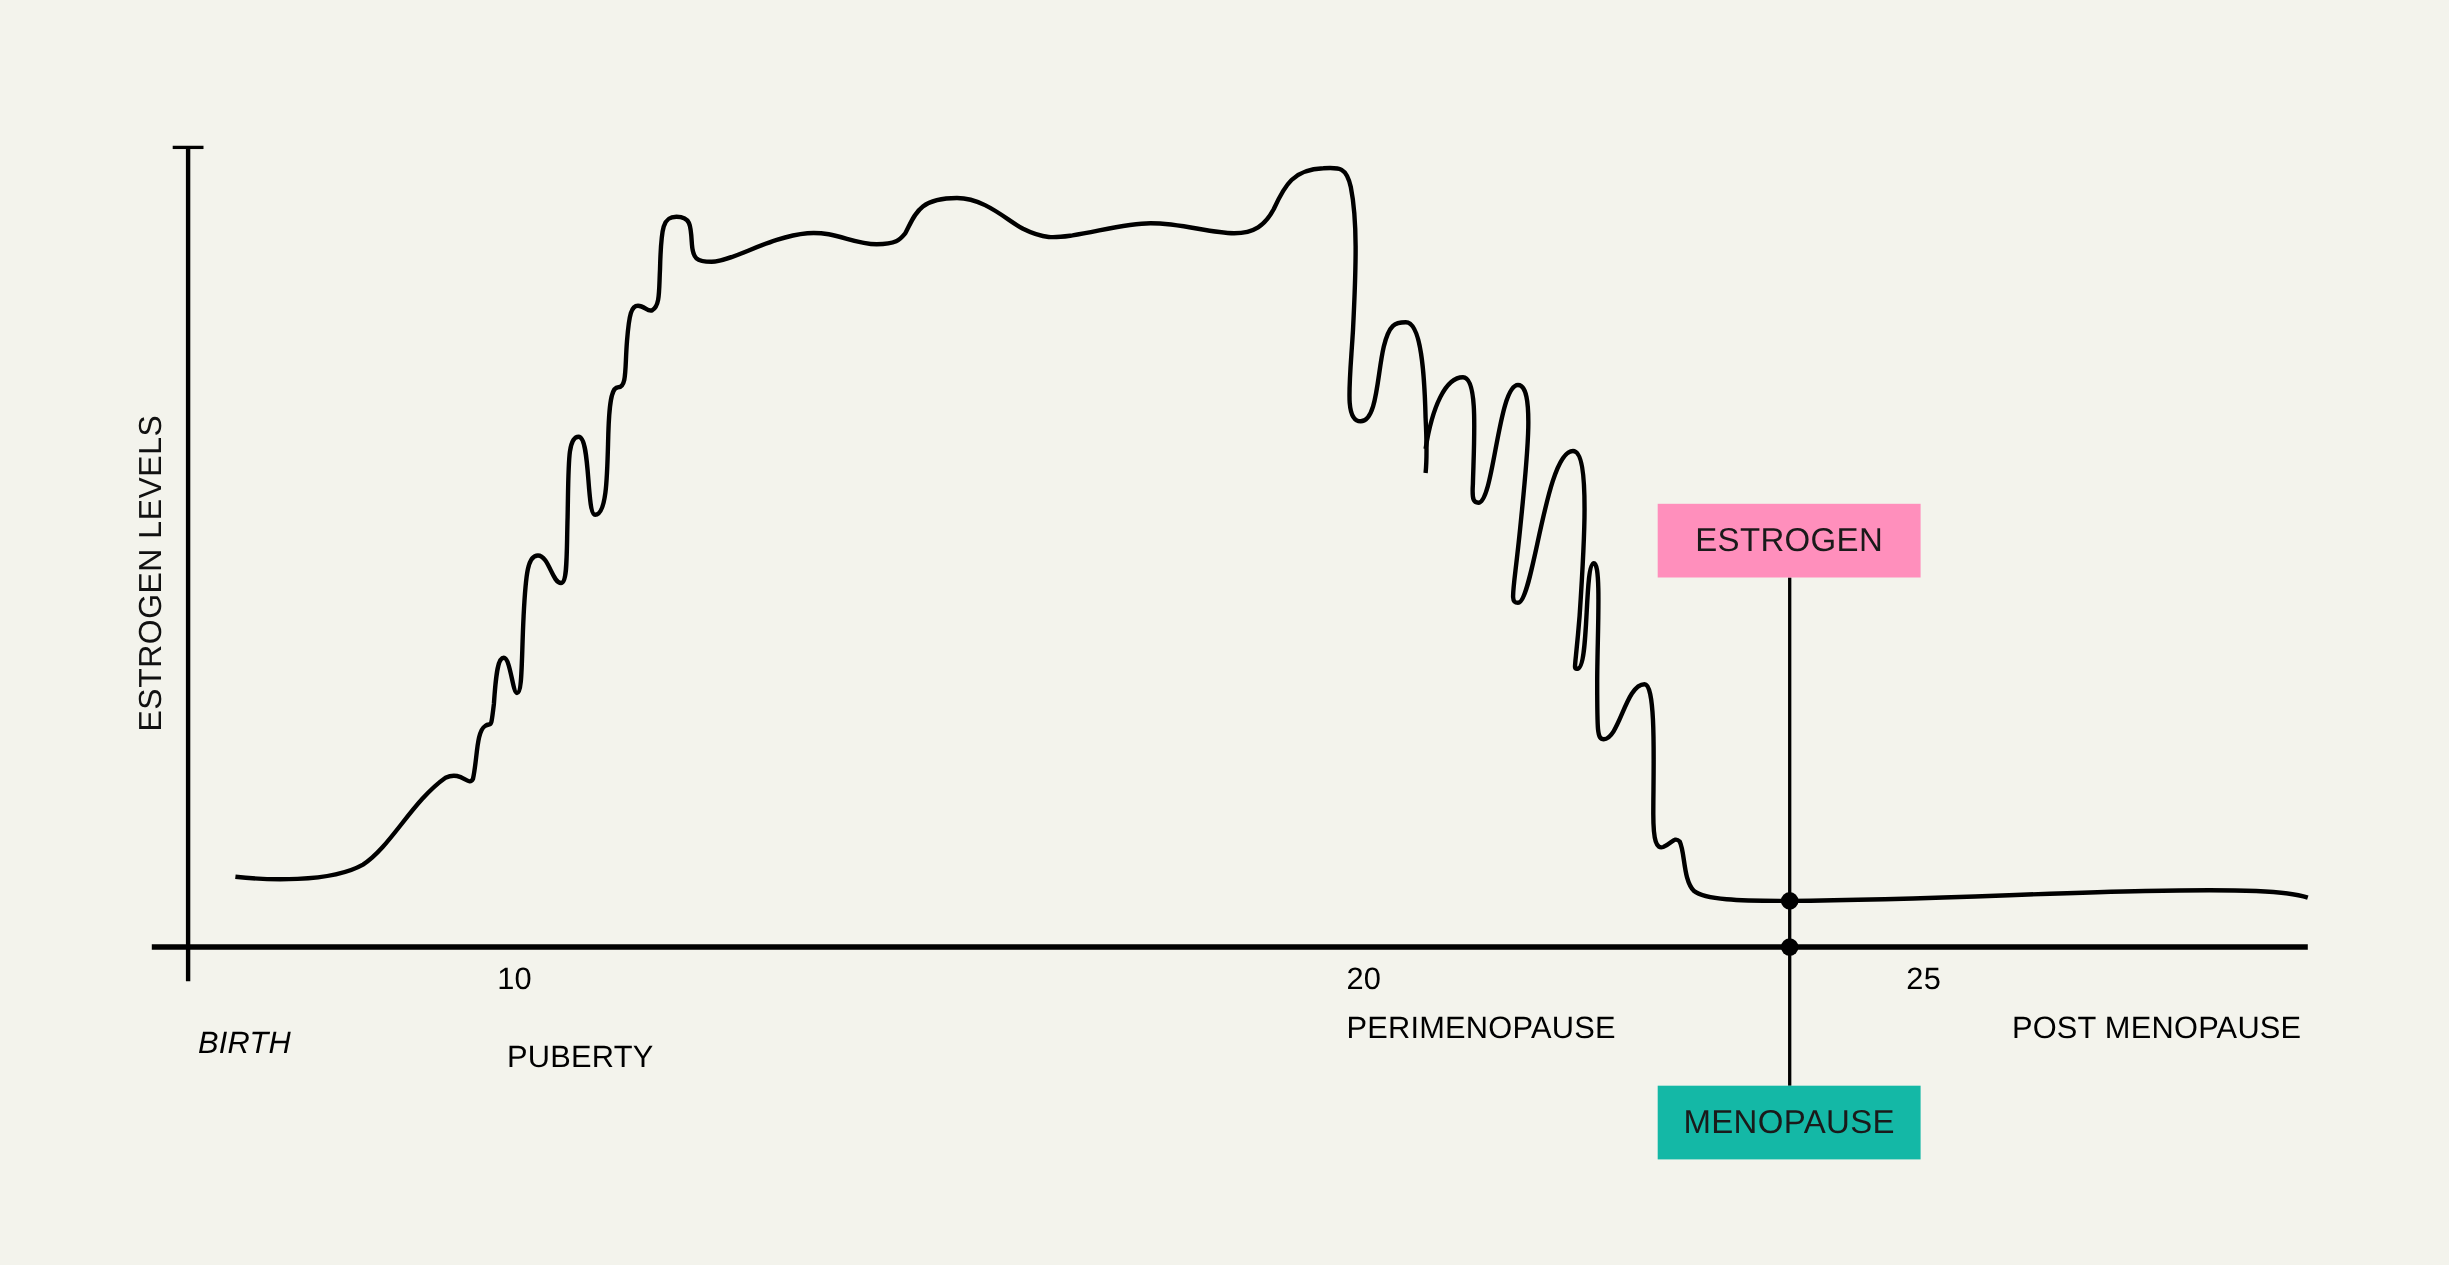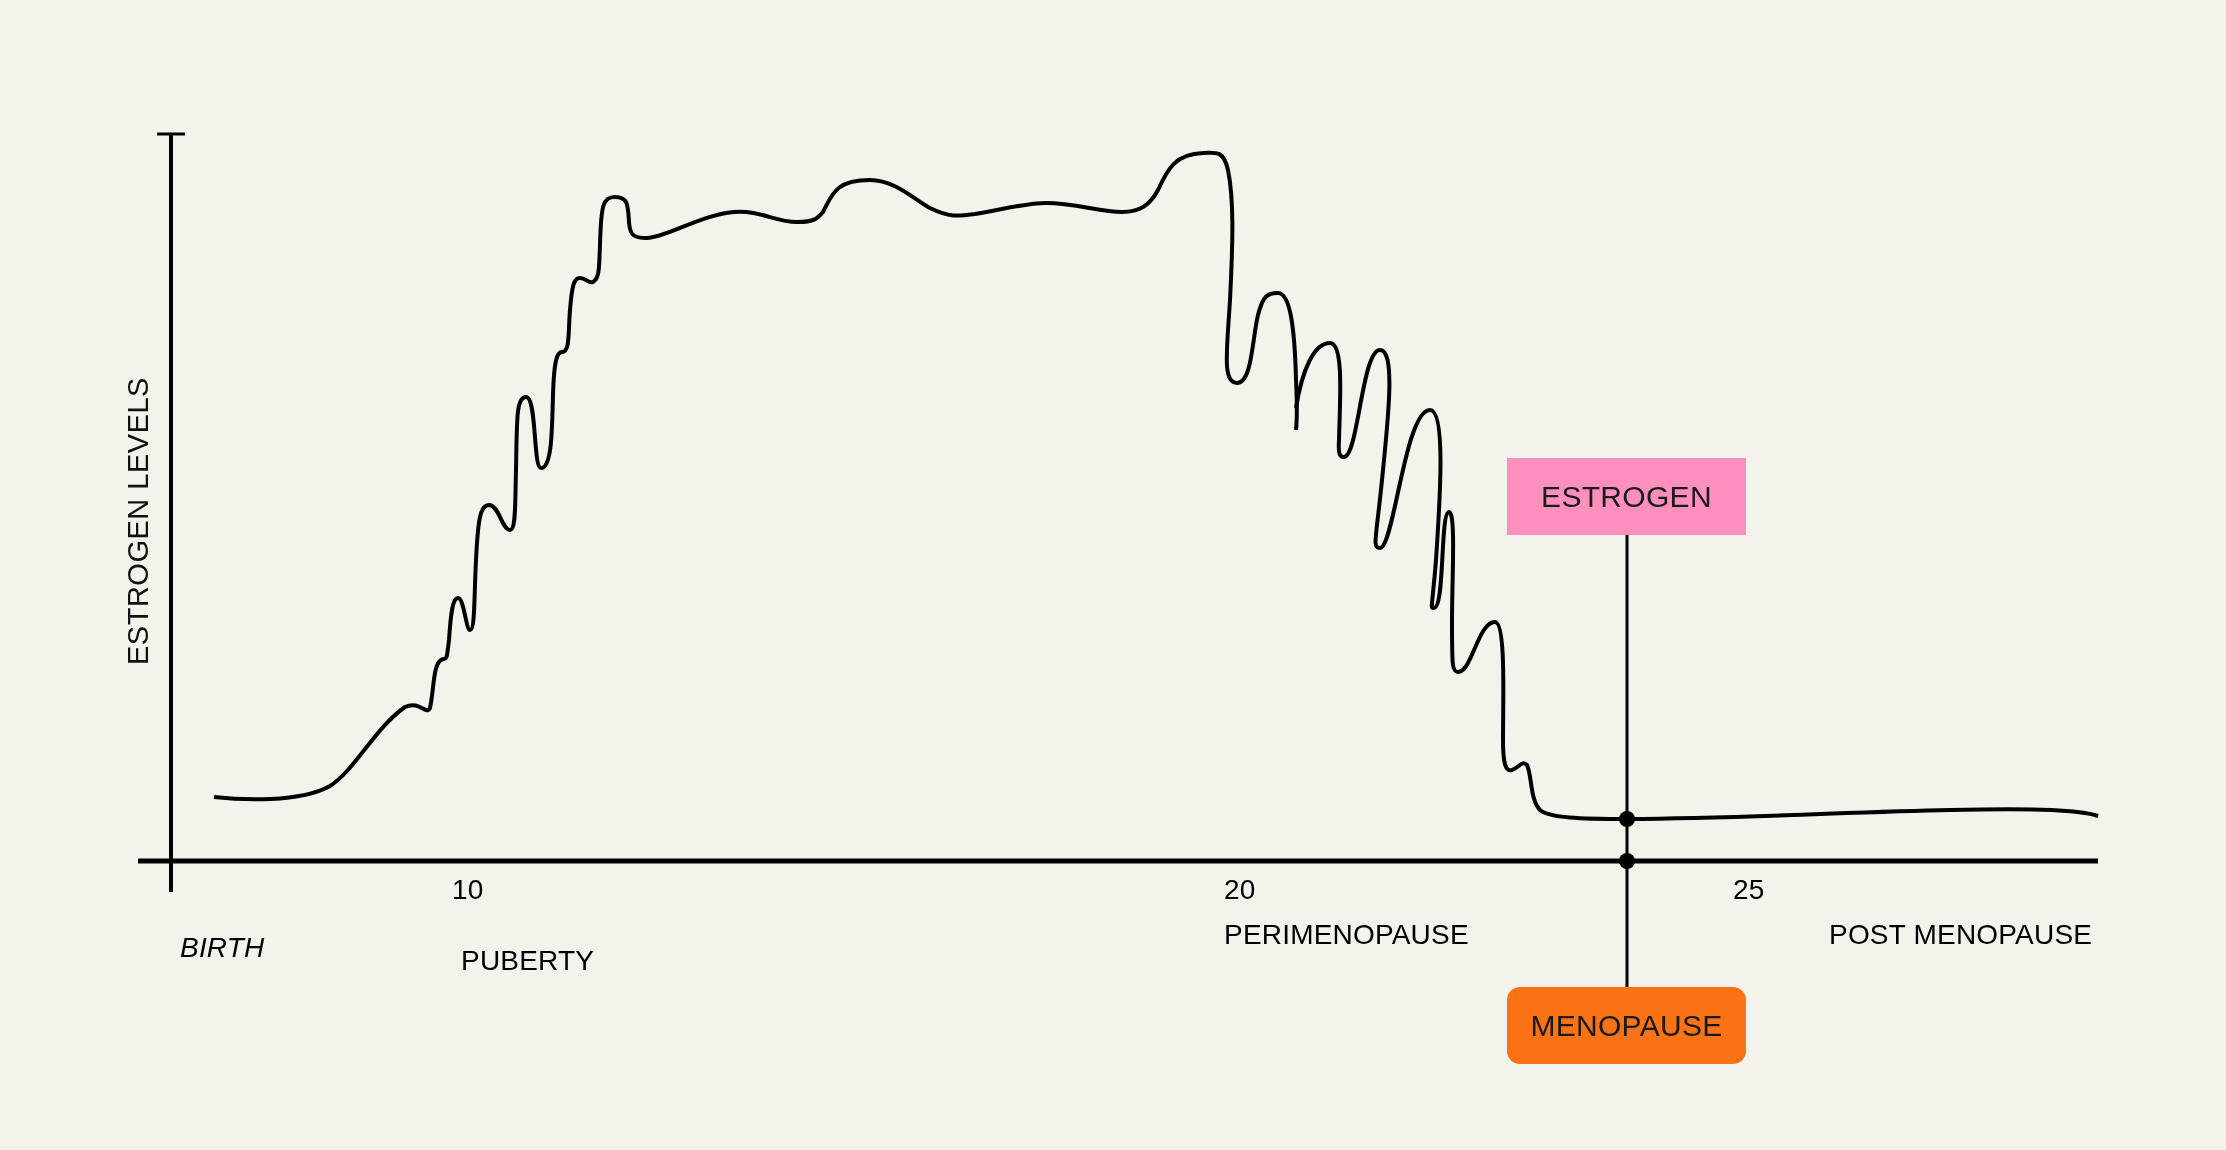--- a/index.html
+++ b/index.html
@@ -14,21 +14,21 @@
     white-space: nowrap; font-family: "Liberation Sans", sans-serif;
     letter-spacing: 0.2px;
   }
   .ylabel {
     position: absolute; left: 138px; top: 521px;
     transform: translate(-50%, -50%) rotate(-90deg);
     font-size: 29px; color: #111; white-space: nowrap; line-height: 1;
     letter-spacing: 0.5px;
   }
   .callout {
-    position: absolute; left: 1507px; width: 239px; height: 77px;
+    position: absolute; left: 1507px; width: 239px; height: 67px;
     display: flex; align-items: center; justify-content: center;
     font-size: 30px; color: #1a1a1a; white-space: nowrap;
     letter-spacing: 0.3px;
   }
 </style>
 </head>
 <body>
 
 <svg id="chart" viewBox="0 0 2226 1150" xmlns="http://www.w3.org/2000/svg">
 
@@ -110,13 +110,13 @@
 <div class="lbl" style="left:452px; top:876px;">10</div>
 <div class="lbl" style="left:1224px; top:876px;">20</div>
 <div class="lbl" style="left:1733px; top:876px;">25</div>
 
 <div class="lbl" style="left:180px; top:934px;font-style:italic;">BIRTH</div>
 <div class="lbl" style="left:461px; top:947px;">PUBERTY</div>
 <div class="lbl" style="left:1224px; top:921px;text-align:center;">PERIMENOPAUSE</div>
 <div class="lbl" style="left:1801px; top:921px;margin-left:28px;">POST MENOPAUSE</div>
 
 <div class="callout" style="top:458px; background:#FF8FBC;">ESTROGEN</div>
-<div class="callout" style="top:987px; background:#f97316;border-radius:13px;">MENOPAUSE</div>
+<div class="callout" style="top:987px; background:#14b8a6;">MENOPAUSE</div>
 
 </body></html>

